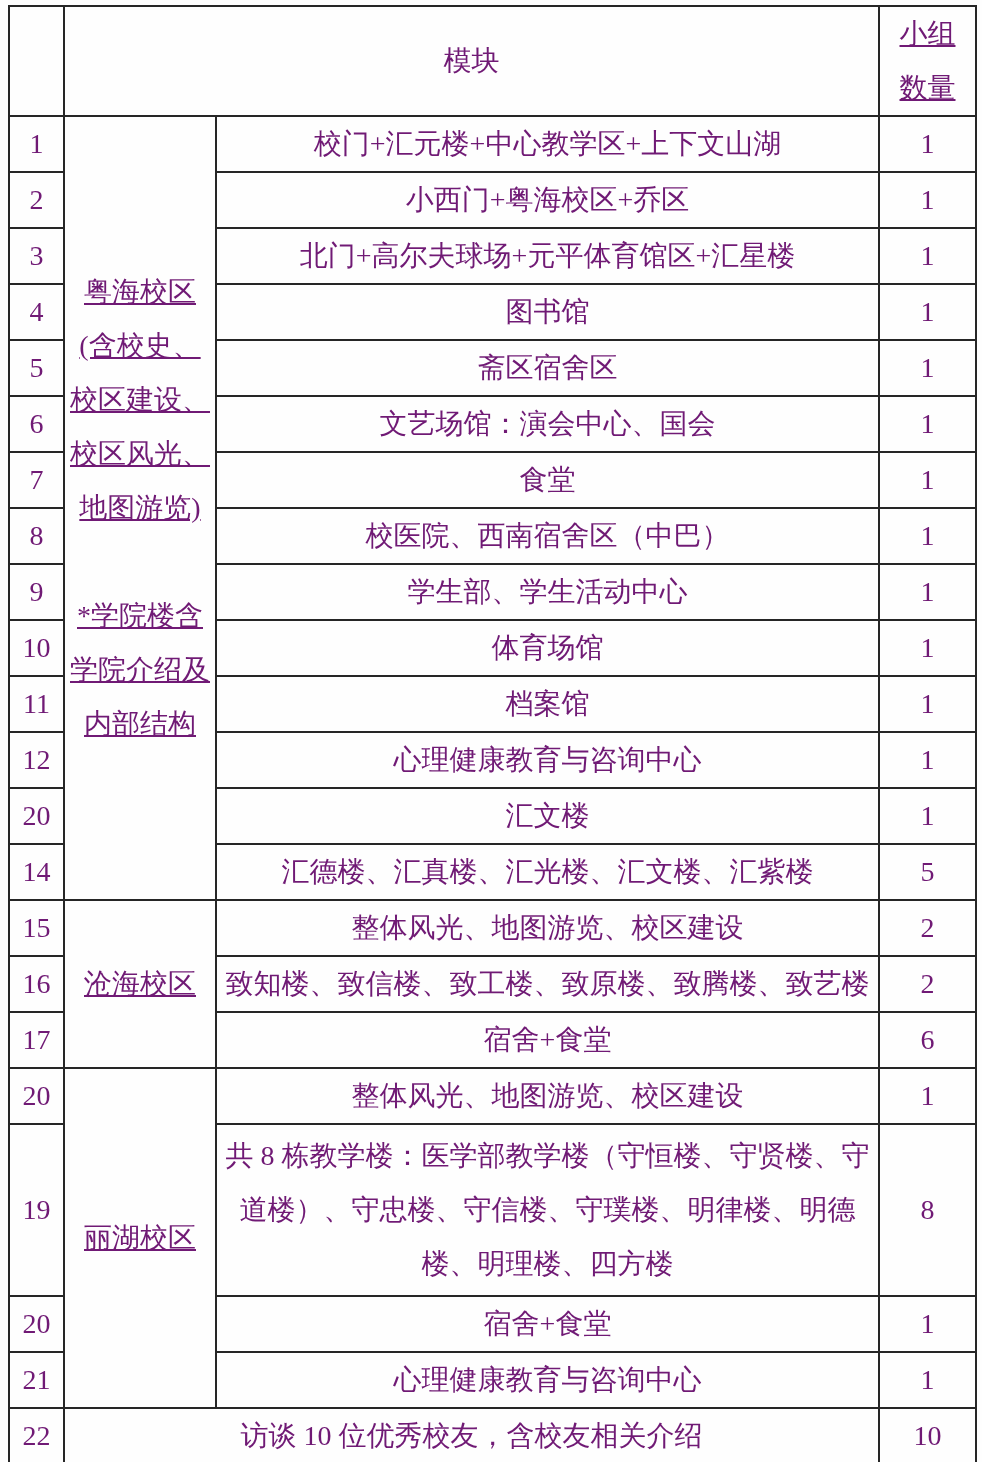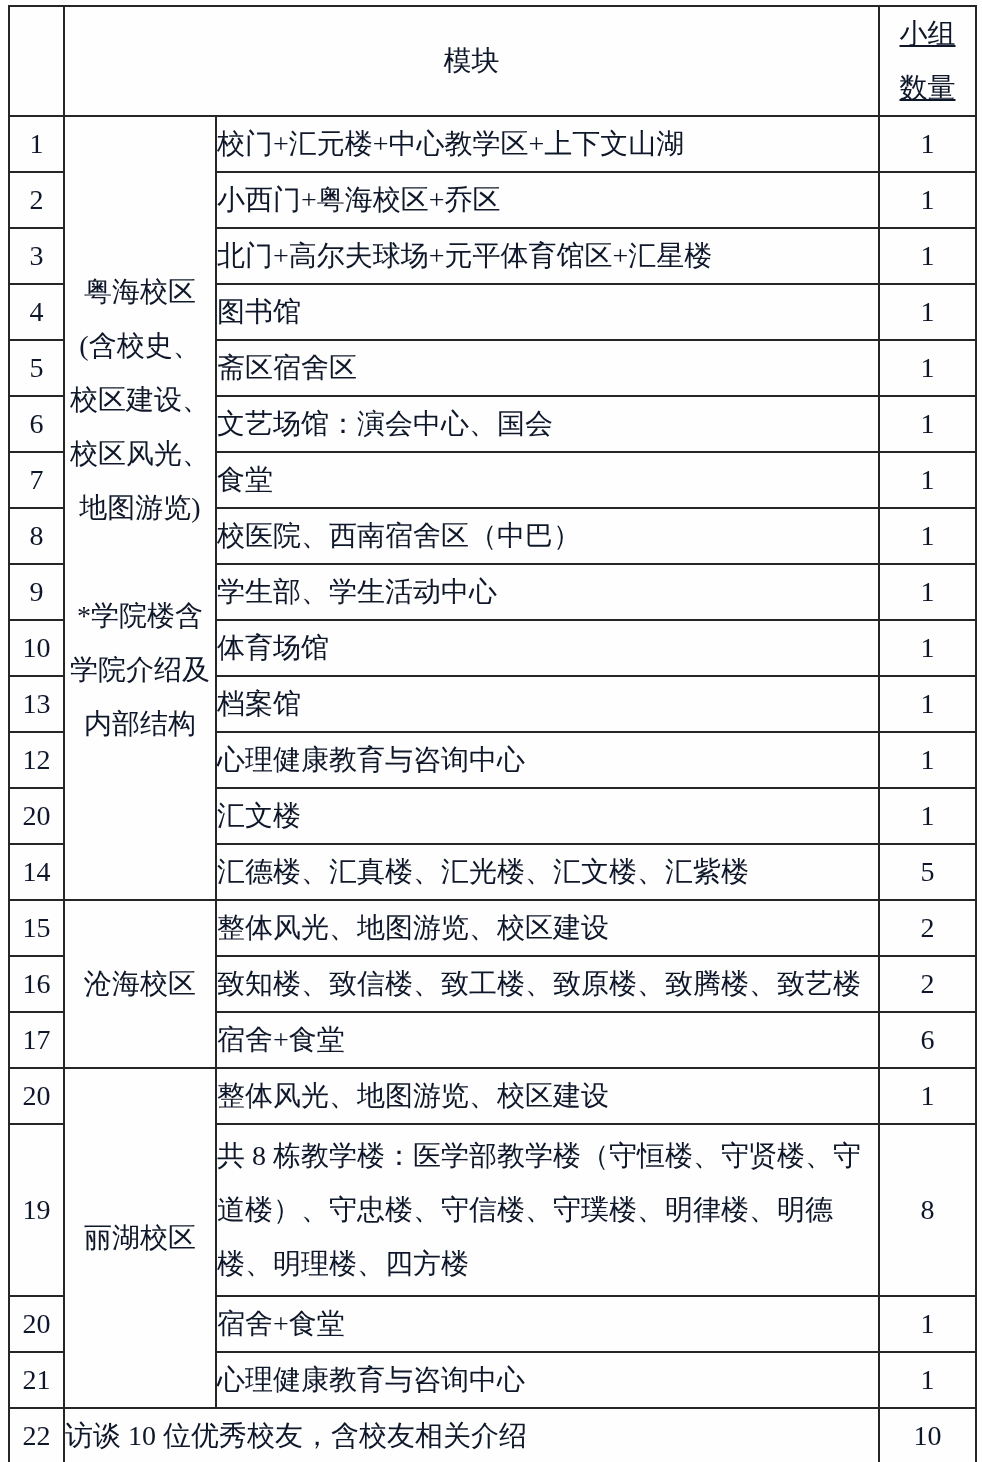--- a/index.html
+++ b/index.html
@@ -3,21 +3,21 @@
 <meta charset="utf-8">
 <style>
   html, body { margin: 0; padding: 0; background: #ffffff; }
   .sheet {
     width: 982px;
     height: 1462px;
     box-sizing: border-box;
     padding: 5px 7px 7px 8px;
     background: #fefefe;
     font-family: "Liberation Serif", "DejaVu Serif", serif;
-    color: #0f172a;
+    color: #701a75;
   }
   table.grid {
     border-collapse: collapse;
     width: 967px;
     table-layout: fixed;
   }
   table.grid td, table.grid th {
     border: 2px solid #262626;
     font-weight: normal;
     font-size: 28px;
@@ -30,28 +30,29 @@
   col.c-mod   { width: 663px; }
   col.c-count { width: 97px; }
 
   tr.h-head { height: 108px; }
   tr.h-reg  { height: 56px; }
   tr.h-tall { height: 172px; }
   tr.h-sm   { height: 54px; margin-top: 8px; }
 
   td.num, td.count, th { text-align: center; }
   td.module {
-    text-align: left;
+    text-align: center;
     padding: 2px 12px 2px 14px;
     line-height: 54px;
   }
   td.group {
     text-align: center;
     white-space: pre;
     line-height: 54px;
+    text-decoration: underline;
   }
   th.count-head {
     white-space: pre;
     line-height: 54px;
     text-decoration: underline;
   }
 </style>
 </head>
 <body>
 
@@ -125,21 +126,21 @@
       <td class="num">9</td>
       <td class="module">学生部、学生活动中心</td>
       <td class="count">1</td>
     </tr>
     <tr class="h-reg">
       <td class="num">10</td>
       <td class="module">体育场馆</td>
       <td class="count">1</td>
     </tr>
     <tr class="h-reg">
-      <td class="num">13</td>
+      <td class="num">11</td>
       <td class="module">档案馆</td>
       <td class="count">1</td>
     </tr>
     <tr class="h-reg">
       <td class="num">12</td>
       <td class="module">心理健康教育与咨询中心</td>
       <td class="count">1</td>
     </tr>
     <tr class="h-reg">
       <td class="num">20</td>

